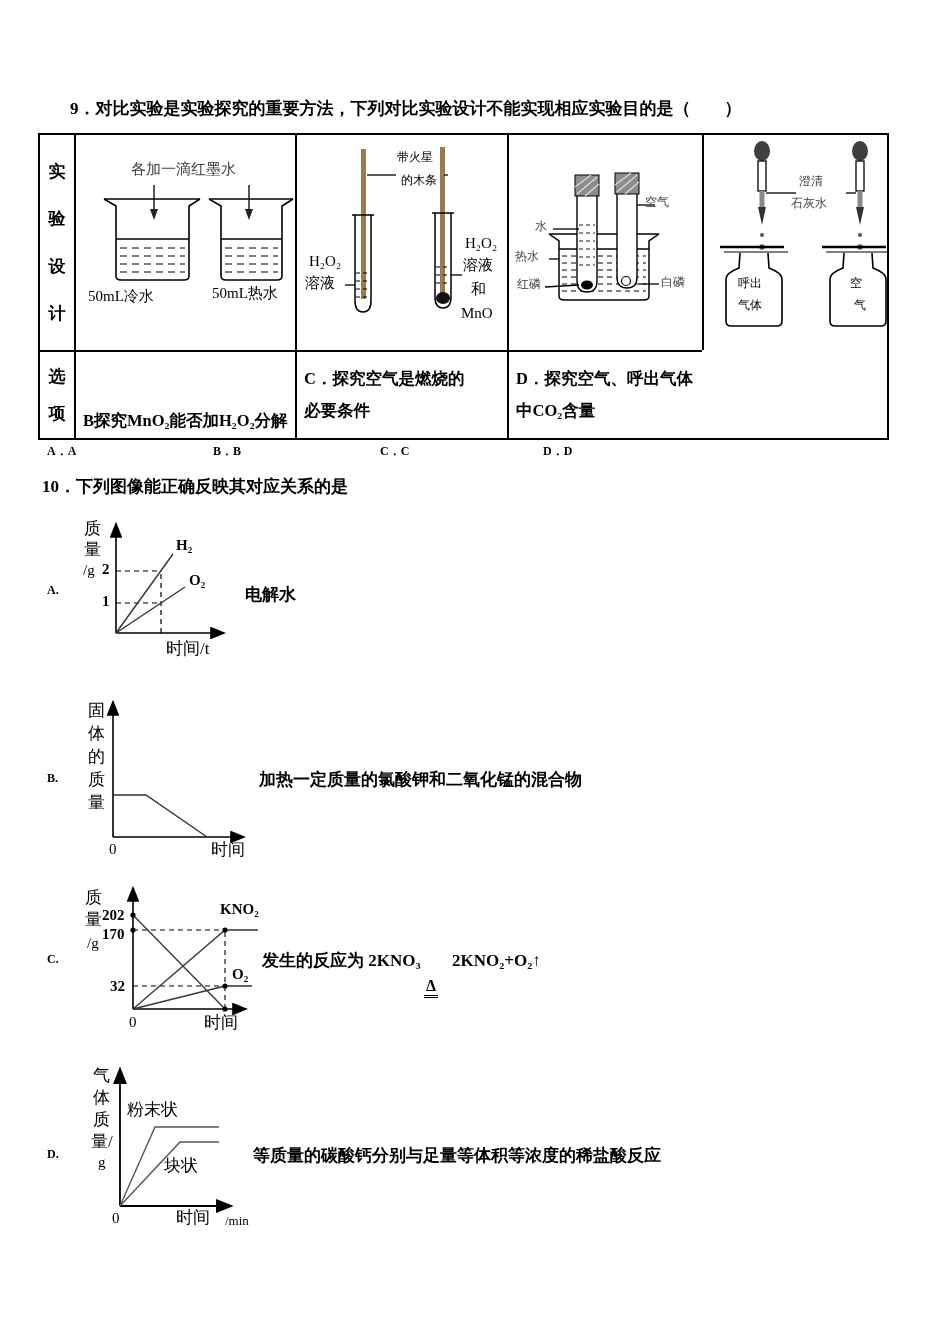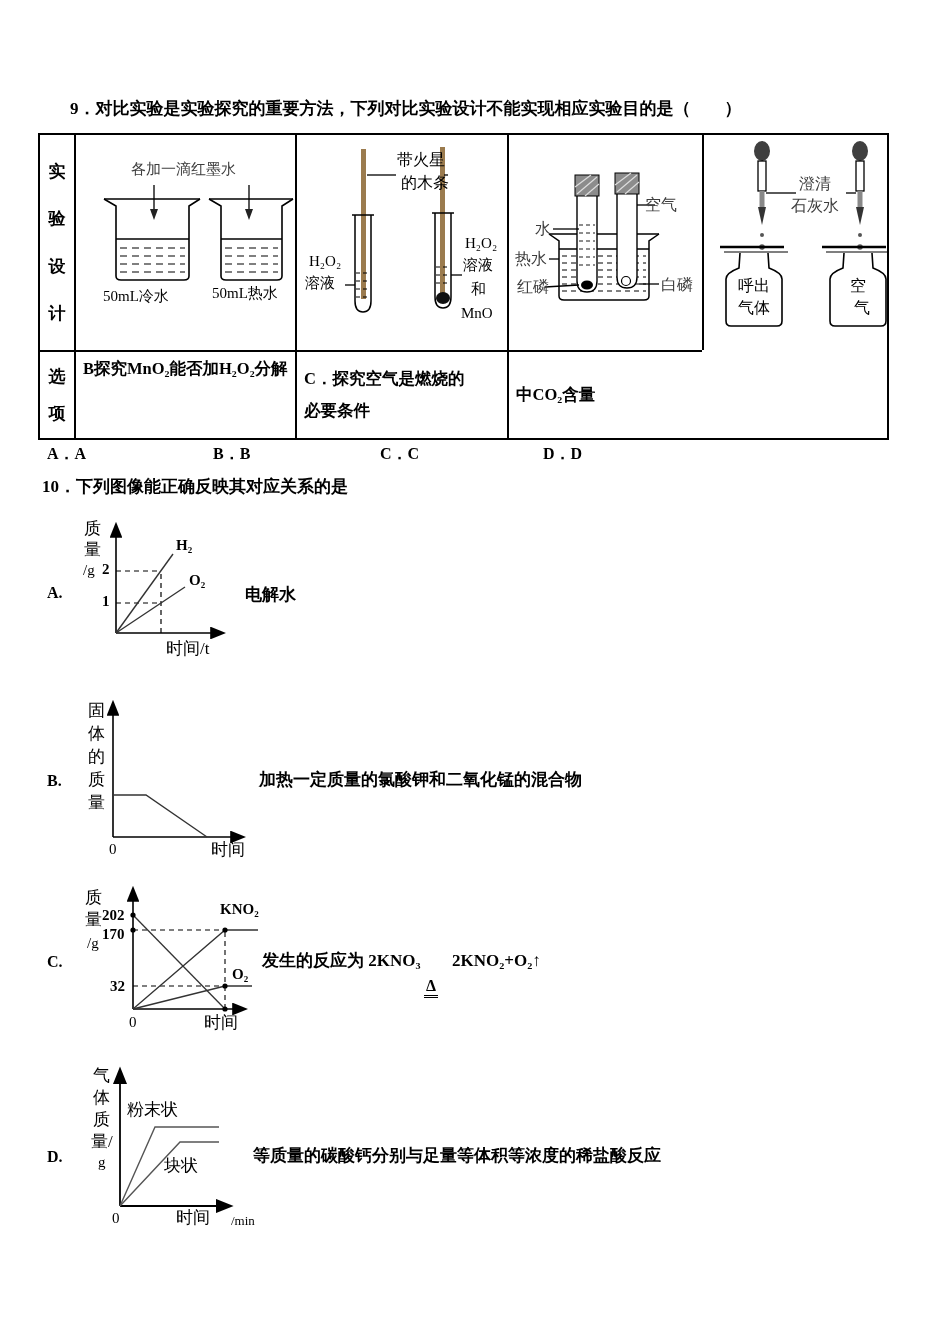--- a/index.html
+++ b/index.html
@@ -1,32 +1,32 @@
 <!DOCTYPE html>
 <html><head>
 <meta charset="utf-8">
 <style>
   html,body{margin:0;padding:0;background:#fff;}
   .page{position:relative;width:950px;height:1344px;background:#fff;overflow:hidden;
         font-family:"Liberation Serif","DejaVu Sans",serif;color:#000;}
   .t{position:absolute;white-space:nowrap;line-height:1.15;}
   .b{font-weight:bold;}
-  .f13{font-size:13px}.f15{font-size:15px}.f16{font-size:16px}.f17{font-size:17px}
+  .f13{font-size:13px}.f15{font-size:15px}.f16{font-size:12px}.f17{font-size:17px}
   .gray{color:#3d3d3d;}
   .dsvg{position:absolute;left:0;top:0;}
   
   .q9table{position:absolute;left:38px;top:133px;border:2px solid #000;display:grid;
            grid-template-columns:34px 221px 212px 195px 185px;grid-template-rows:215px 88px;}
   .cell{position:relative;box-sizing:border-box;background:#fff;}
   .bl{border-left:2px solid #000;} .bt{border-top:2px solid #000;}
   .vhead{display:flex;flex-direction:column;align-items:center;justify-content:space-evenly;
          font-weight:bold;font-size:17px;}
   .opt{display:flex;flex-direction:column;justify-content:space-evenly;padding:6px 7px;
        font-weight:bold;font-size:16.5px;}
-  .optmid{justify-content:flex-start;}
+  .optmid{justify-content:flex-end;}
   .graph{position:absolute;}
   .delta{border-bottom:3px double #000;padding:0 2px;font-size:16px;font-weight:bold;}
 </style>
 </head>
 <body>
 
 <div class="page">
 
   <div class="t b f17" style="left:47px;top:99px;margin-left:23px;"><span>9．</span><span>对比实验是实验探究的重要方法，下列对比实验设计不能实现相应实验目的是（　　）</span></div>
 
@@ -64,21 +64,21 @@
           <line x1="145" y1="104" x2="206" y2="104"></line>
         </g>
         <g stroke="#000" stroke-width="1.2" stroke-dasharray="7 5">
           <line x1="149" y1="113" x2="202" y2="113"></line>
             <line x1="149" y1="121" x2="202" y2="121"></line>
           <line x1="149" y1="129" x2="202" y2="129"></line>
             <line x1="149" y1="137" x2="202" y2="137"></line>
         </g>
       </svg>
       <span class="t f15 gray" style="left:55px;top:26px;">各加一滴红墨水</span>
-      <span class="t f15" style="left:27px;top:153px;">50mL冷水</span>
+      <span class="t f15" style="left:12px;top:153px;">50mL冷水</span>
       <span class="t f15" style="left:136px;top:150px;">50mL热水</span>
     </div>
 
     <div class="cell bl">
       <svg class="dsvg" width="210" height="213" viewBox="0 0 210 213">
         <rect x="64" y="14" width="5" height="150" fill="#9b7b4e"></rect>
         <rect x="143" y="12" width="5" height="155" fill="#9b7b4e"></rect>
         <g stroke="#000" stroke-width="1.5" fill="none">
           <line x1="55" y1="80" x2="77" y2="80"></line>
           <path d="M58,80 L58,166 Q58,177 66,177 Q74,177 74,166 L74,80"></path>
@@ -212,20 +212,21 @@
       <span>项</span>
     </div>
     <div class="cell bl bt opt optmid">
       <span>B探究MnO₂能否加H₂O₂分解</span>
     </div>
     <div class="cell bl bt opt">
       <span>C．探究空气是燃烧的</span>
       <span>必要条件</span>
     </div>
     <div class="cell bl bt opt">
+      <span>D．探究空气、呼出气体</span>
       <span>中CO₂含量</span>
     </div>
   </div>
 
   <span class="t b f16" style="left:47px;top:445px;">A．A</span>
   <span class="t b f16" style="left:213px;top:445px;">B．B</span>
   <span class="t b f16" style="left:380px;top:445px;">C．C</span>
   <span class="t b f16" style="left:543px;top:445px;">D．D</span>
 
   <div class="t b f17" style="left:42px;top:477px;"><span>10．</span><span>下列图像能正确反映其对应关系的是</span></div>
@@ -333,17 +334,17 @@
     </svg>
     <span class="t f17" style="left:3px;top:8px;">气</span>
     <span class="t f17" style="left:3px;top:30px;">体</span>
     <span class="t f17" style="left:3px;top:52px;">质</span>
     <span class="t f17" style="left:1px;top:74px;">量/</span>
     <span class="t f15" style="left:8px;top:96px;">g</span>
     <span class="t f17" style="left:37px;top:42px;">粉末状</span>
     <span class="t f17" style="left:74px;top:98px;">块状</span>
     <span class="t f15" style="left:22px;top:152px;">0</span>
     <span class="t f17" style="left:86px;top:150px;">时间</span>
-    <span class="t f13" style="left:141px;top:156px;">/min</span>
+    <span class="t f13" style="left:135px;top:156px;">/min</span>
   </div>
   <span class="t b f17" style="left:253px;top:1146px;">等质量的碳酸钙分别与足量等体积等浓度的稀盐酸反应</span>
 
 </div>
 
 </body></html>

